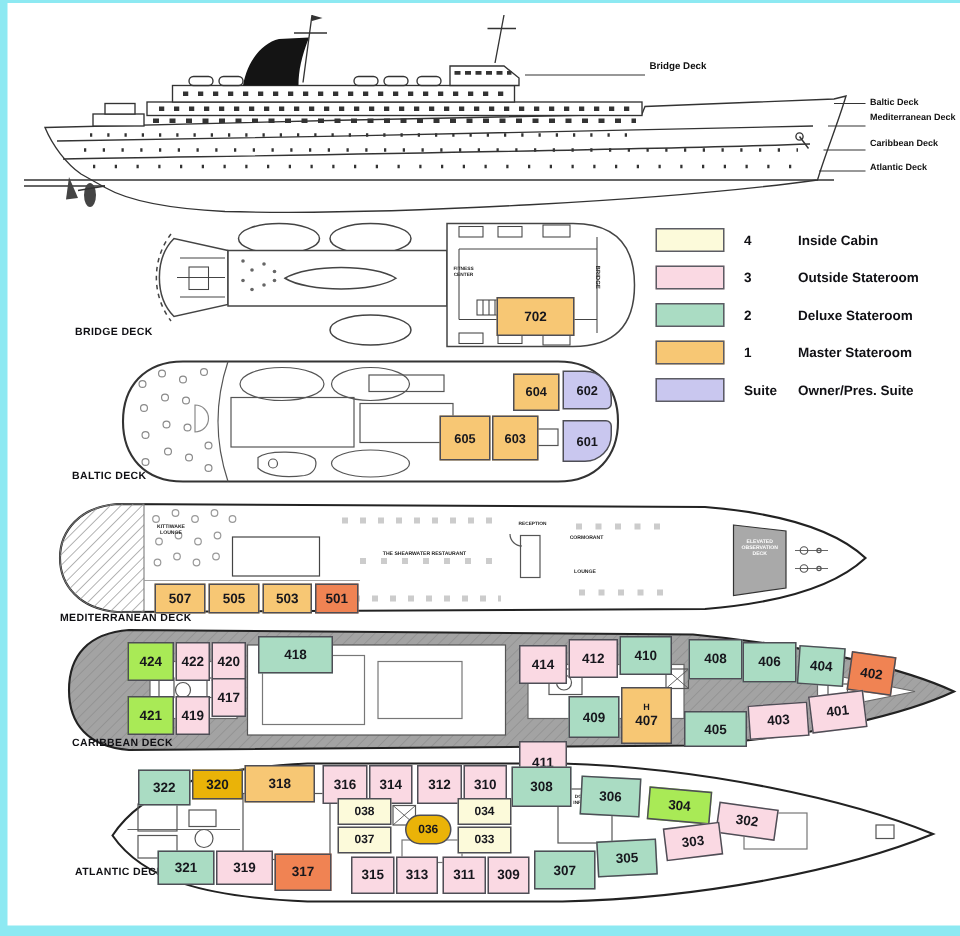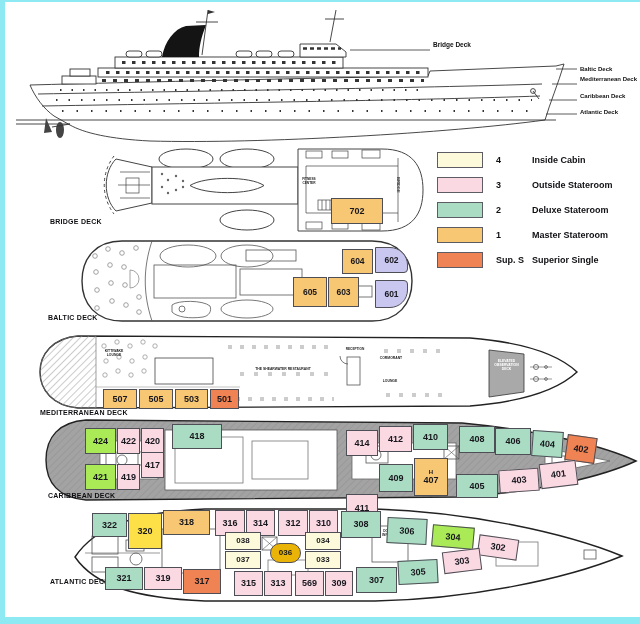--- a/index.html
+++ b/index.html
@@ -238,23 +238,23 @@
         <div class="swatch" style="background: rgb(170, 220, 195);"></div>
         <div class="legend-code">2</div>
         <div class="legend-label">Deluxe Stateroom</div>
       </div>
       <div class="legend-row">
         <div class="swatch" style="background: rgb(247, 199, 116);"></div>
         <div class="legend-code">1</div>
         <div class="legend-label">Master Stateroom</div>
       </div>
       <div class="legend-row">
-        <div class="swatch" style="background: rgb(240, 131, 83);"></div>
-        <div class="legend-code">Sup. S</div>
-        <div class="legend-label">Superior Single</div>
+        <div class="swatch" style="background: rgb(201, 199, 239);"></div>
+        <div class="legend-code">Suite</div>
+        <div class="legend-label">Owner/Pres. Suite</div>
       </div>
     </div>
 
   <div class="overlay" id="deck-overlays">
       <div class="deck-name" style="left: 50px; top: 218px;">BRIDGE DECK</div>
       <div class="venue" style="left: 400px; top: 177px; width: 12px; font-size: 4px; transform: rotate(90deg); transform-origin: left top;">BRIDGE</div>
       <div class="venue" style="left: 298px; top: 178px; width: 22px; font-size: 3.2px;">FITNESS CENTER</div>
       <div class="cabin" style="left: 331px; top: 170px; width: 52px; height: 26px; background: rgb(247, 199, 116); font-size: 9px; margin-top: 28px;">
         <div>702</div>
       </div>
@@ -353,21 +353,21 @@
         <div>403</div>
       </div>
       <div class="cabin" style="left: 540px; top: 462px; width: 37px; height: 25px; background: rgb(250, 217, 227); font-size: 9px; transform: rotate(-7deg);">
         <div>401</div>
       </div>
       <div class="deck-name" style="left: 50px; top: 578px;">ATLANTIC DECK</div>
       <div class="venue" style="left: 376px; top: 530px; width: 30px; font-size: 3.2px;">DOCTOR / INFIRMARY</div>
       <div class="cabin" style="left: 92px; top: 513px; width: 35px; height: 24px; background: rgb(170, 220, 195); font-size: 9px;">
         <div>322</div>
       </div>
-      <div class="cabin" style="left: 128px; top: 513px; width: 34px; height: 36px; background: #fde047; font-size: 9px; text-align: right;">
+      <div class="cabin" style="left: 128px; top: 513px; width: 34px; height: 20px; background: #eab308; font-size: 9px; text-align: right;">
         <div>320</div>
       </div>
       <div class="cabin" style="left: 163px; top: 510px; width: 47px; height: 25px; background: rgb(247, 199, 116); font-size: 9px;">
         <div>318</div>
       </div>
       <div class="cabin" style="left: 215px; top: 510px; width: 30px; height: 26px; background: rgb(250, 217, 227); font-size: 9px;">
         <div>316</div>
       </div>
       <div class="cabin" style="left: 246px; top: 510px; width: 29px; height: 26px; background: rgb(250, 217, 227); font-size: 9px;">
         <div>314</div>
@@ -414,21 +414,21 @@
       <div class="cabin" style="left: 183px; top: 569px; width: 38px; height: 25px; background: rgb(240, 131, 83); font-size: 9px;">
         <div>317</div>
       </div>
       <div class="cabin" style="left: 234px; top: 571px; width: 29px; height: 25px; background: rgb(250, 217, 227); font-size: 9px;">
         <div>315</div>
       </div>
       <div class="cabin" style="left: 264px; top: 571px; width: 28px; height: 25px; background: rgb(250, 217, 227); font-size: 9px;">
         <div>313</div>
       </div>
       <div class="cabin" style="left: 295px; top: 571px; width: 29px; height: 25px; background: rgb(250, 217, 227); font-size: 9px;">
-        <div>569</div>
+        <div>311</div>
       </div>
       <div class="cabin" style="left: 325px; top: 571px; width: 28px; height: 25px; background: rgb(250, 217, 227); font-size: 9px;">
         <div>309</div>
       </div>
       <div class="cabin" style="left: 356px; top: 567px; width: 41px; height: 26px; background: rgb(170, 220, 195); font-size: 9px;">
         <div>307</div>
       </div>
       <div class="cabin" style="left: 398px; top: 560px; width: 40px; height: 24px; background: rgb(170, 220, 195); font-size: 9px; transform: rotate(-3deg);">
         <div>305</div>
       </div>

